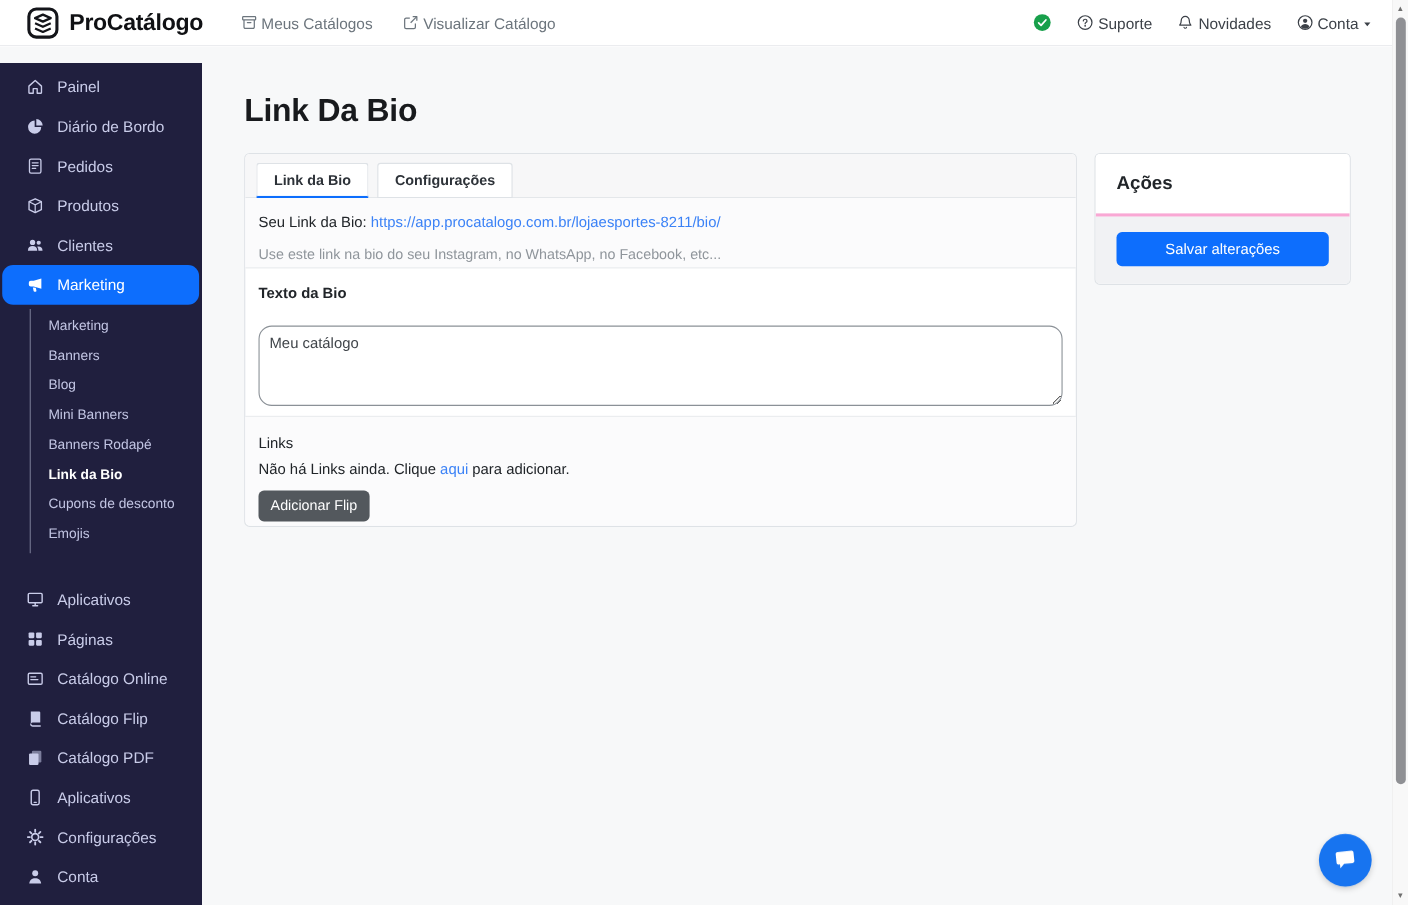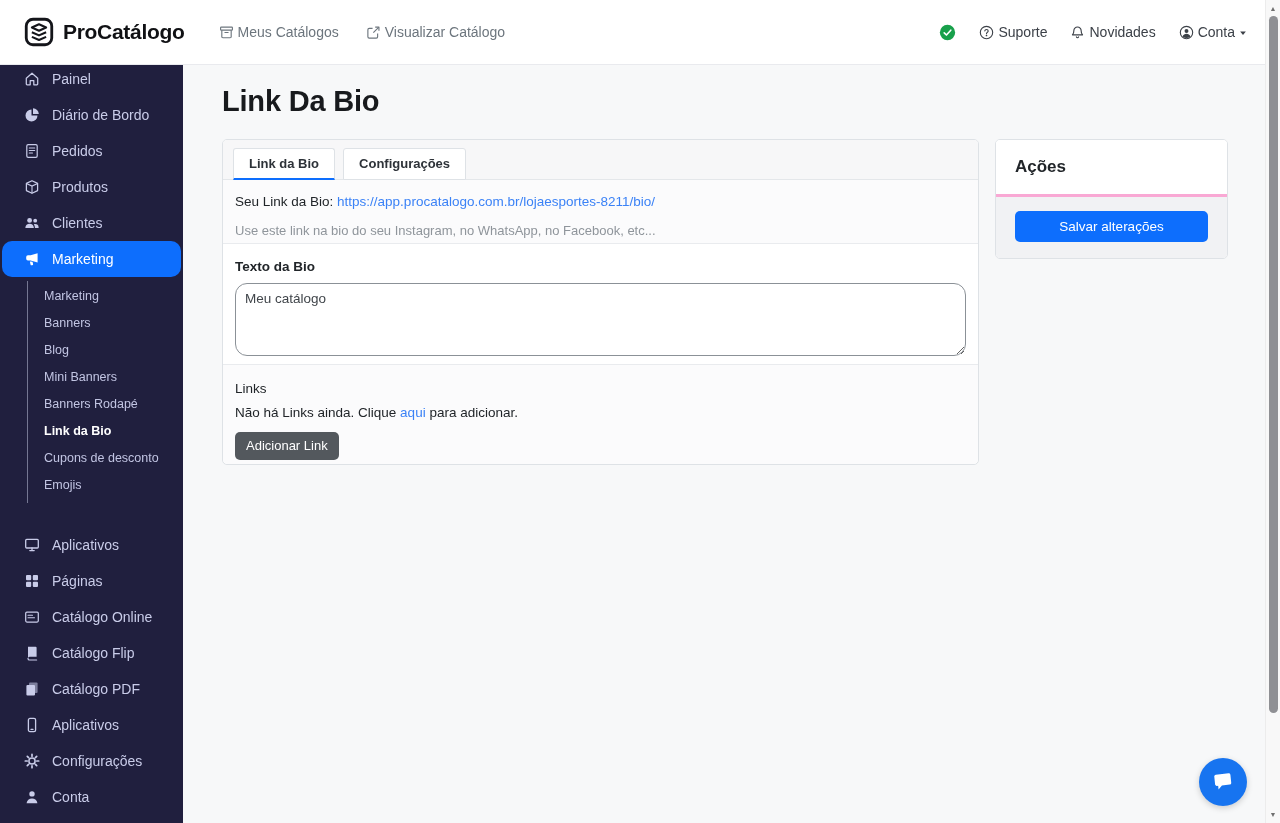--- a/index.html
+++ b/index.html
@@ -13,21 +13,21 @@
   body{
     width:1280px;height:823px;overflow:hidden;position:relative;
     font-family:"Liberation Sans","DejaVu Sans",sans-serif;
     background:var(--page-bg);color:#212529;
   }
   .icn{display:inline-flex;align-items:center;justify-content:center;flex:0 0 auto}
   .icn svg{width:15px;height:15px;display:block}
 
   
   .topbar{
-    position:fixed;top:0;left:0;right:0;height:65px;background:#fff;
+    position:fixed;top:0;left:0;right:0;height:42px;background:#fff;
     border-bottom:1px solid #e9eaee;display:flex;align-items:center;
     padding:0 32px 0 24px;z-index:5;
   }
   .brand{display:flex;align-items:center;gap:9px;cursor:pointer}
   .brand .icn svg{width:30px;height:30px;color:#14151a}
   .brand-text{font-size:21px;font-weight:800;color:#101114;letter-spacing:-.3px}
   .top-nav{display:flex;gap:27px;margin-left:34px}
   .top-link{display:flex;align-items:center;gap:4px;color:var(--muted);
     font-size:14px;text-decoration:none;cursor:pointer;white-space:nowrap}
   .top-right{margin-left:auto;display:flex;align-items:center;gap:23px}
@@ -65,21 +65,21 @@
   .tab{font-family:inherit;font-size:13px;font-weight:600;color:#2d3238;
     background:#fff;border:1px solid var(--border);padding:8px 15px;
     cursor:pointer;border-radius:3px 3px 0 0;margin-bottom:-1px;line-height:14px}
   .tab.active{border-bottom:2px solid var(--accent);padding-bottom:7px}
   .card-sec{padding:14px 12px 4px;border-bottom:1px solid #e9ebee}
   .card-sec:last-child{border-bottom:none;border-radius:0 0 5px 5px}
   .sec-tint{background:#fbfbfc}
   .link-line{margin:0;font-size:13.5px;color:#212529;line-height:15px}
   .link-line a{color:var(--link);text-decoration:none;cursor:pointer}
   .hint{margin:14px 0 1px;font-size:13px;color:#8f959b}
-  .bio-label{display:block;font-size:13.5px;font-weight:700;margin:1px 0 9px}
+  .bio-label{display:block;font-size:13.5px;font-weight:700;margin:1px 0 22px}
   .bio-input{width:100%;height:73px;border:1px solid #8b9197;border-radius:12px;
     padding:7px 9px;font-family:inherit;font-size:13.5px;color:#40454a;
     resize:both;background:#fff;line-height:16px}
   .links-title{margin:2px 0 0;font-size:13.5px;font-weight:400}
   .empty-line{margin:9px 0 0;font-size:13.5px}
   .empty-line a{color:var(--link);text-decoration:none;cursor:pointer}
   .btn-dark{margin-top:12px;background:var(--btn-dark);color:#fff;border:none;
     border-radius:5px;padding:7px 11px;font-family:inherit;font-size:13px;
     cursor:pointer;line-height:14px}
   .actions-card{width:233px;overflow:hidden}
@@ -355,21 +355,21 @@
       </div>
       <div class="card-sec">
         <label class="bio-label">Texto da Bio</label>
         <textarea class="bio-input" style="">Meu catálogo</textarea>
       </div>
       <div class="card-sec sec-tint">
         <p class="links-title">Links</p>
         <p class="empty-line">
           <span>Não há Links ainda. Clique </span><a href="#">aqui</a><span> para adicionar.</span>
         </p>
-        <button class="btn-dark">Adicionar Link</button>
+        <button class="btn-dark">Adicionar Flip</button>
       </div>
     </section>
 
     <aside class="card actions-card">
       <div class="actions-header">
         <h2 class="actions-title">Ações</h2>
       </div>
       <div class="actions-body">
         <button class="btn-primary">Salvar alterações</button>
       </div>

